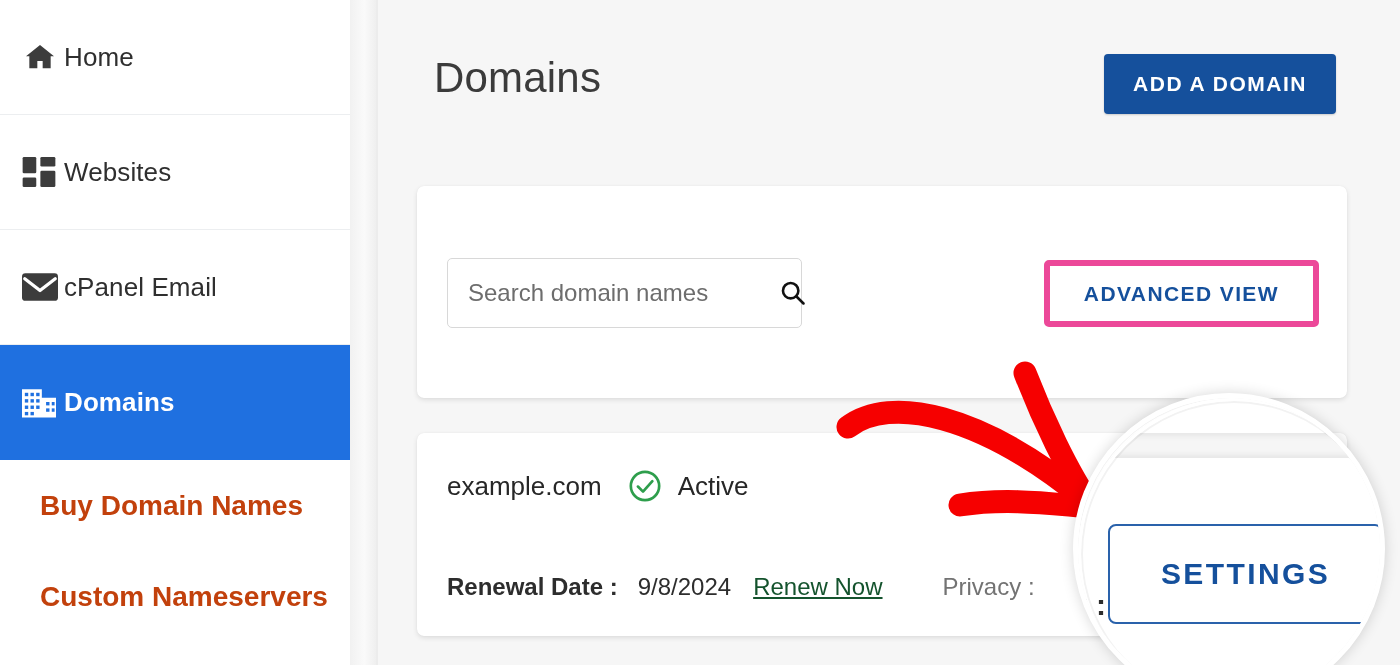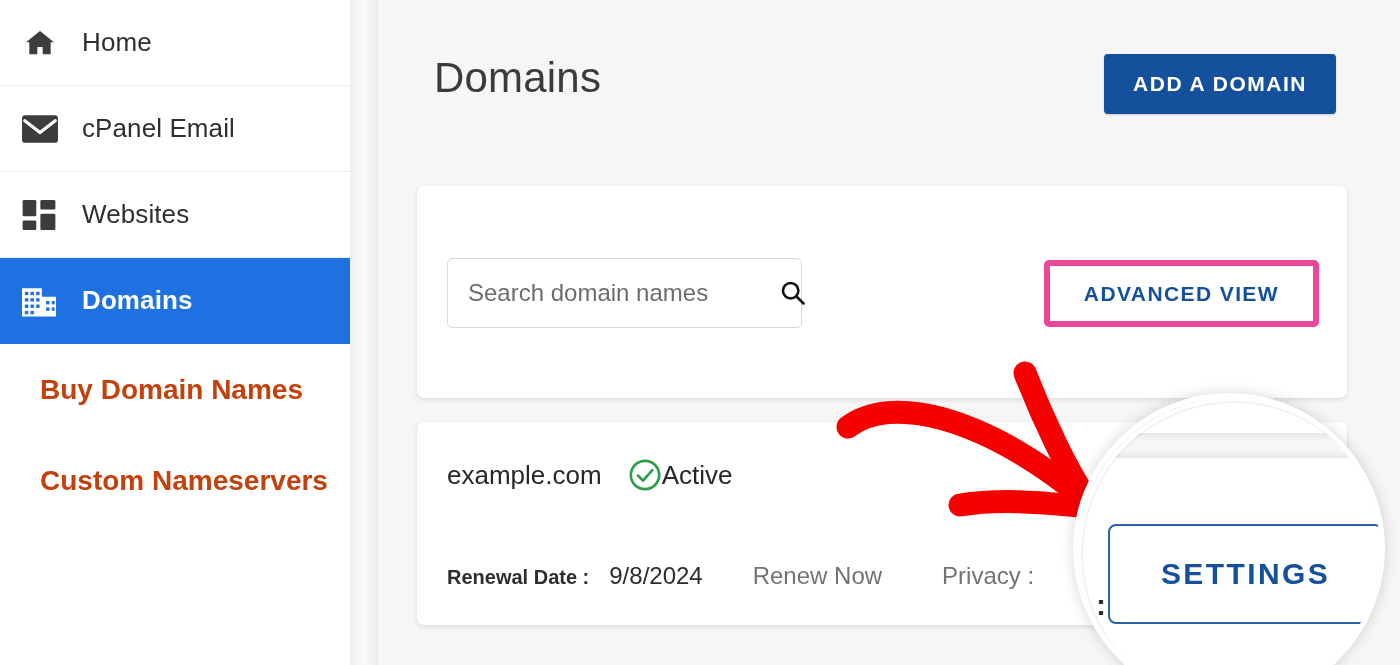--- a/index.html
+++ b/index.html
@@ -56,25 +56,24 @@
     position: absolute;
     left: 376px; top: 0;
     width: 2px; height: 665px;
     background: #ececec;
   }
 
   .nav-item {
     position: relative;
     display: flex;
     align-items: center;
-    height: 86px;
+    height: 115px;
     padding-left: 22px;
     border-bottom: 1px solid #eceef0;
     cursor: pointer;
-    gap: 18px;
   }
   .nav-item .nav-icon {
     width: 42px;
     display: flex;
     align-items: center;
     justify-content: flex-start;
     color: #3c3c3c;
     flex: none;
   }
   .nav-item .nav-label {
@@ -153,21 +152,21 @@
     box-shadow: 0 2px 5px rgba(0,0,0,.10), 0 0 1px rgba(0,0,0,.08);
   }
   .card-search {
     left: 39px;
     top: 186px;
     width: 930px;
     height: 212px;
   }
   .card-domain {
     left: 39px;
-    top: 422px;
+    top: 433px;
     width: 930px;
     height: 203px;
   }
 
   .search-box {
     position: absolute;
     left: 30px;
     top: 72px;
     width: 355px;
     height: 70px;
@@ -228,54 +227,56 @@
     gap: 26px;
   }
   .domain-name {
     font-size: 26px;
     color: #272727;
     font-weight: 400;
   }
   .status-wrap {
     display: flex;
     align-items: center;
+    gap: 16px;
   }
   .check-ico {
     width: 34px;
     height: 34px;
     color: #2e9e4c;
     display: block;
   }
   .status-text {
     font-size: 26px;
     color: #272727;
   }
 
   .meta-row {
     position: absolute;
     left: 30px;
     top: 140px;
     display: flex;
     align-items: baseline;
   }
   .meta-label {
-    font-size: 20px;
+    font-size: 24px;
     color: #2d2d2d;
     font-weight: 700;
   }
   .meta-value {
     font-size: 24px;
     color: #2d2d2d;
     font-weight: 400;
     margin-left: 20px;
   }
   .meta-link {
     font-size: 24px;
-    color: #737373;
-    margin-left: 50px;
+    color: #14532d;
+    text-decoration: underline;
+    margin-left: 22px;
     cursor: pointer;
   }
   .meta-label2 {
     font-size: 24px;
     color: #737373;
     font-weight: 400;
     margin-left: 60px;
   }
 
   .settings-btn-base {
@@ -400,42 +401,42 @@
 
   <nav class="sidebar">
 
     <div class="nav-item">
       <span class="nav-icon">
         <svg width="36" height="32" viewBox="0 0 24 24" fill="currentColor" aria-hidden="true">
           <path d="M12 3 L1.5 11.5 L4 11.5 L4 20.5 L10 20.5 L10 15 L14 15 L14 20.5 L20 20.5 L20 11.5 L22.5 11.5 Z"></path>
         </svg>
       </span>
       <span class="nav-label">Home</span>
-    </div>
-
-    <div class="nav-item">
-      <span class="nav-icon">
-        <svg width="36" height="28" viewBox="0 0 26 20" fill="currentColor" aria-hidden="true">
-          <rect x="0" y="0" width="26" height="20" rx="2.5"></rect>
-          <path d="M2 4 L13 12.5 L24 4" fill="none" stroke="#ffffff" stroke-width="2.4" stroke-linecap="round" stroke-linejoin="round"></path>
-        </svg>
-      </span>
-      <span class="nav-label">cPanel Email</span>
     </div>
 
     <div class="nav-item">
       <span class="nav-icon">
         <svg width="34" height="30" viewBox="0 0 24 22" fill="currentColor" aria-hidden="true">
           <rect x="0" y="0" width="10" height="12" rx="1"></rect>
           <rect x="13" y="0" width="11" height="7" rx="1"></rect>
           <rect x="0" y="15" width="10" height="7" rx="1"></rect>
           <rect x="13" y="10" width="11" height="12" rx="1"></rect>
         </svg>
       </span>
       <span class="nav-label">Websites</span>
+    </div>
+
+    <div class="nav-item">
+      <span class="nav-icon">
+        <svg width="36" height="28" viewBox="0 0 26 20" fill="currentColor" aria-hidden="true">
+          <rect x="0" y="0" width="26" height="20" rx="2.5"></rect>
+          <path d="M2 4 L13 12.5 L24 4" fill="none" stroke="#ffffff" stroke-width="2.4" stroke-linecap="round" stroke-linejoin="round"></path>
+        </svg>
+      </span>
+      <span class="nav-label">cPanel Email</span>
     </div>
 
     <div class="nav-item active">
       <span class="nav-icon">
         <svg width="34" height="32" viewBox="0 0 24 22" fill="currentColor" aria-hidden="true">
           <path d="M0 2 H14 V22 H0 Z M14 8 H24 V22 H14 Z"></path>
           <g fill="#1f70e0">
             <rect x="2" y="4.5" width="2.4" height="2.4"></rect>
               <rect x="6" y="4.5" width="2.4" height="2.4"></rect>
               <rect x="10" y="4.5" width="2.4" height="2.4"></rect>

